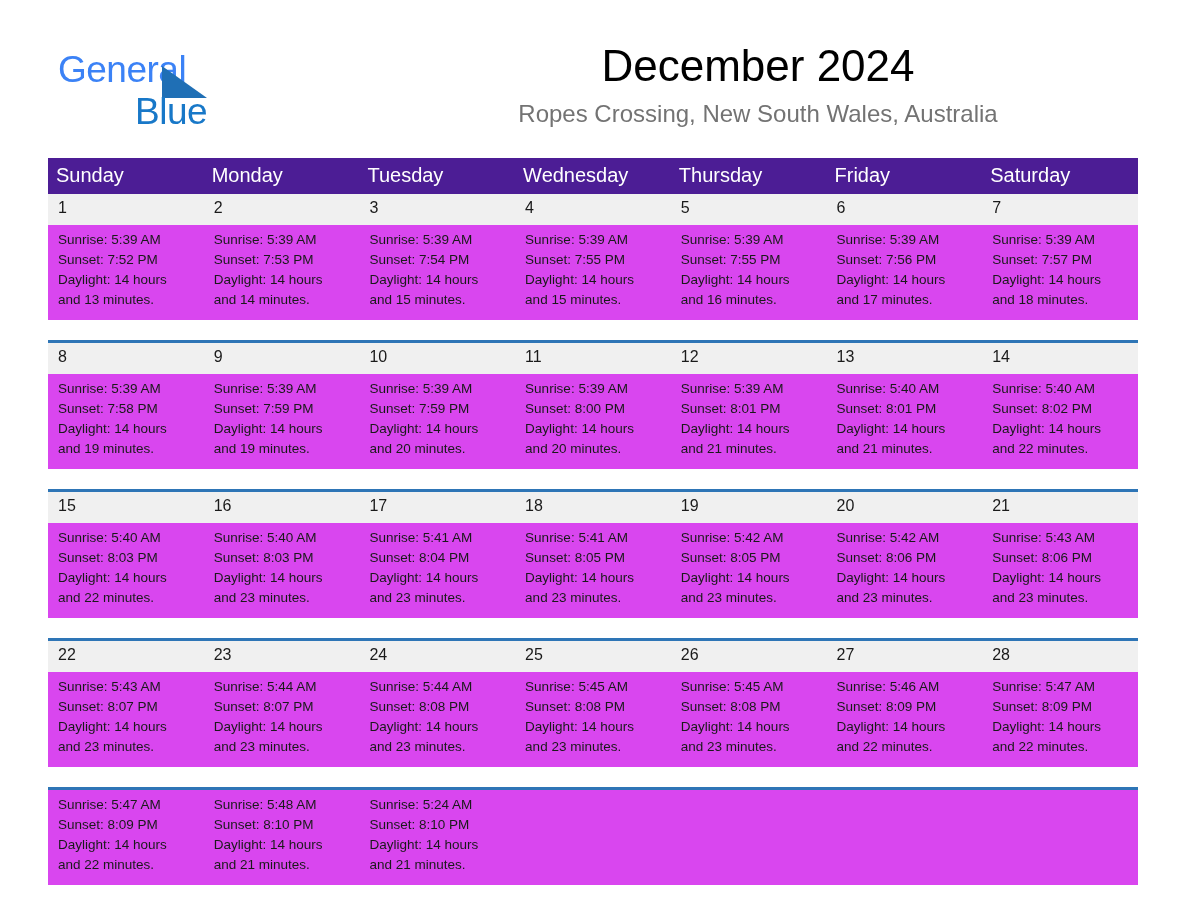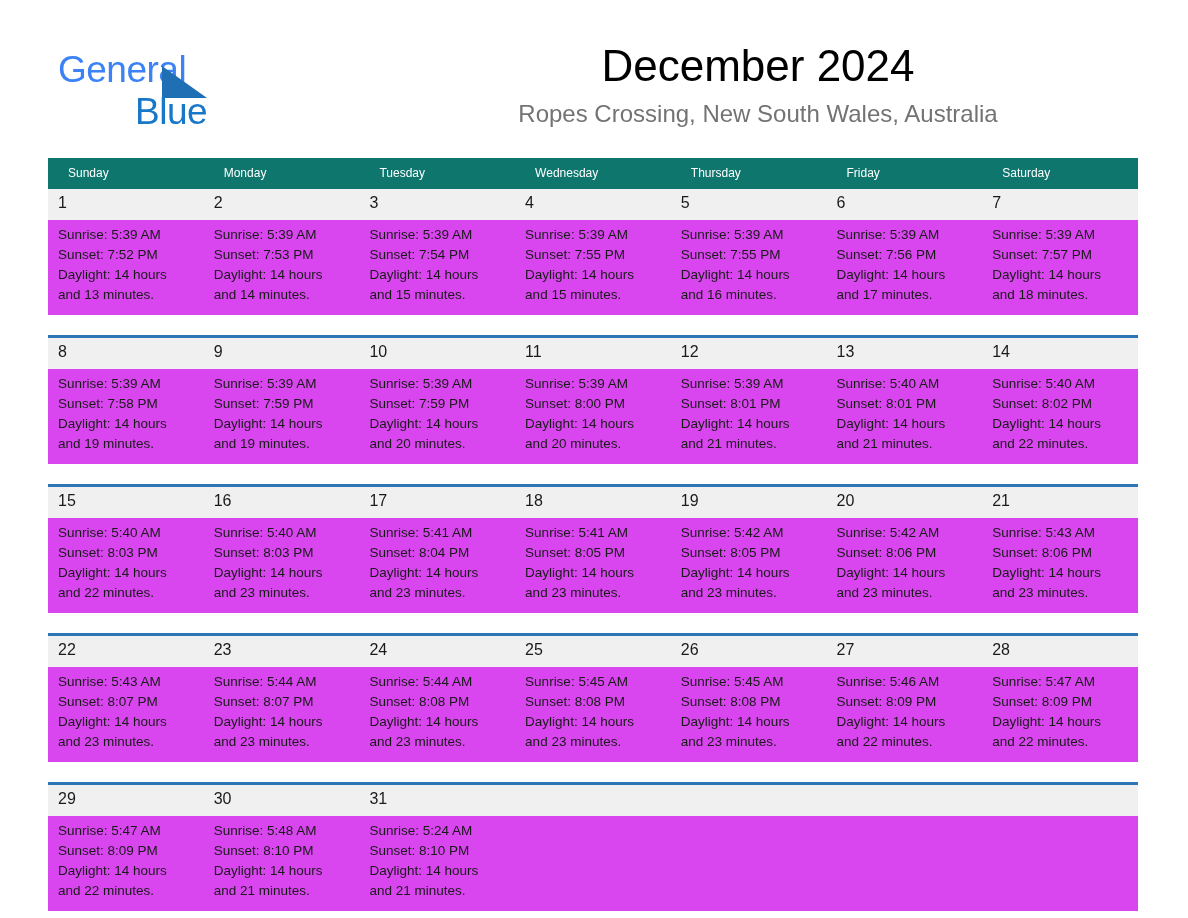--- a/index.html
+++ b/index.html
@@ -97,26 +97,26 @@
     position: absolute;
     left: 48px;
     top: 158px;
     width: 1090px;
     border-collapse: collapse;
     table-layout: fixed;
   }
   .calendar col { width: 155.71px; }
 
   .calendar thead th {
-    background: #0f766e;
+    background: #4c1d95;
     color: #ffffff;
-    font-size: 12px;
+    font-size: 20px;
     font-weight: normal;
     text-align: left;
-    padding: 6px 0 7px 20px;
+    padding: 6px 0 7px 8px;
     height: 18px;
     vertical-align: middle;
   }
 
   .week-sep td {
     padding: 0;
     height: 3px;
     background: #2e75b6;
     border: none;
     font-size: 0;
@@ -436,29 +436,20 @@
         </td>
       </tr>
 
       <tr class="week-gap">
           <td colspan="7"></td>
         </tr>
       <tr class="week-sep">
           <td colspan="7"></td>
         </tr>
 
-      <tr class="daynum-row">
-        <td>29</td>
-        <td>30</td>
-        <td>31</td>
-        <td></td>
-        <td></td>
-        <td></td>
-        <td></td>
-      </tr>
       <tr class="detail-row">
         <td>
           <span class="ln">Sunrise: 5:47 AM</span>
           <span class="ln">Sunset: 8:09 PM</span>
           <span class="ln">Daylight: 14 hours</span>
           <span class="ln">and 22 minutes.</span>
         </td>
         <td>
           <span class="ln">Sunrise: 5:48 AM</span>
           <span class="ln">Sunset: 8:10 PM</span>

